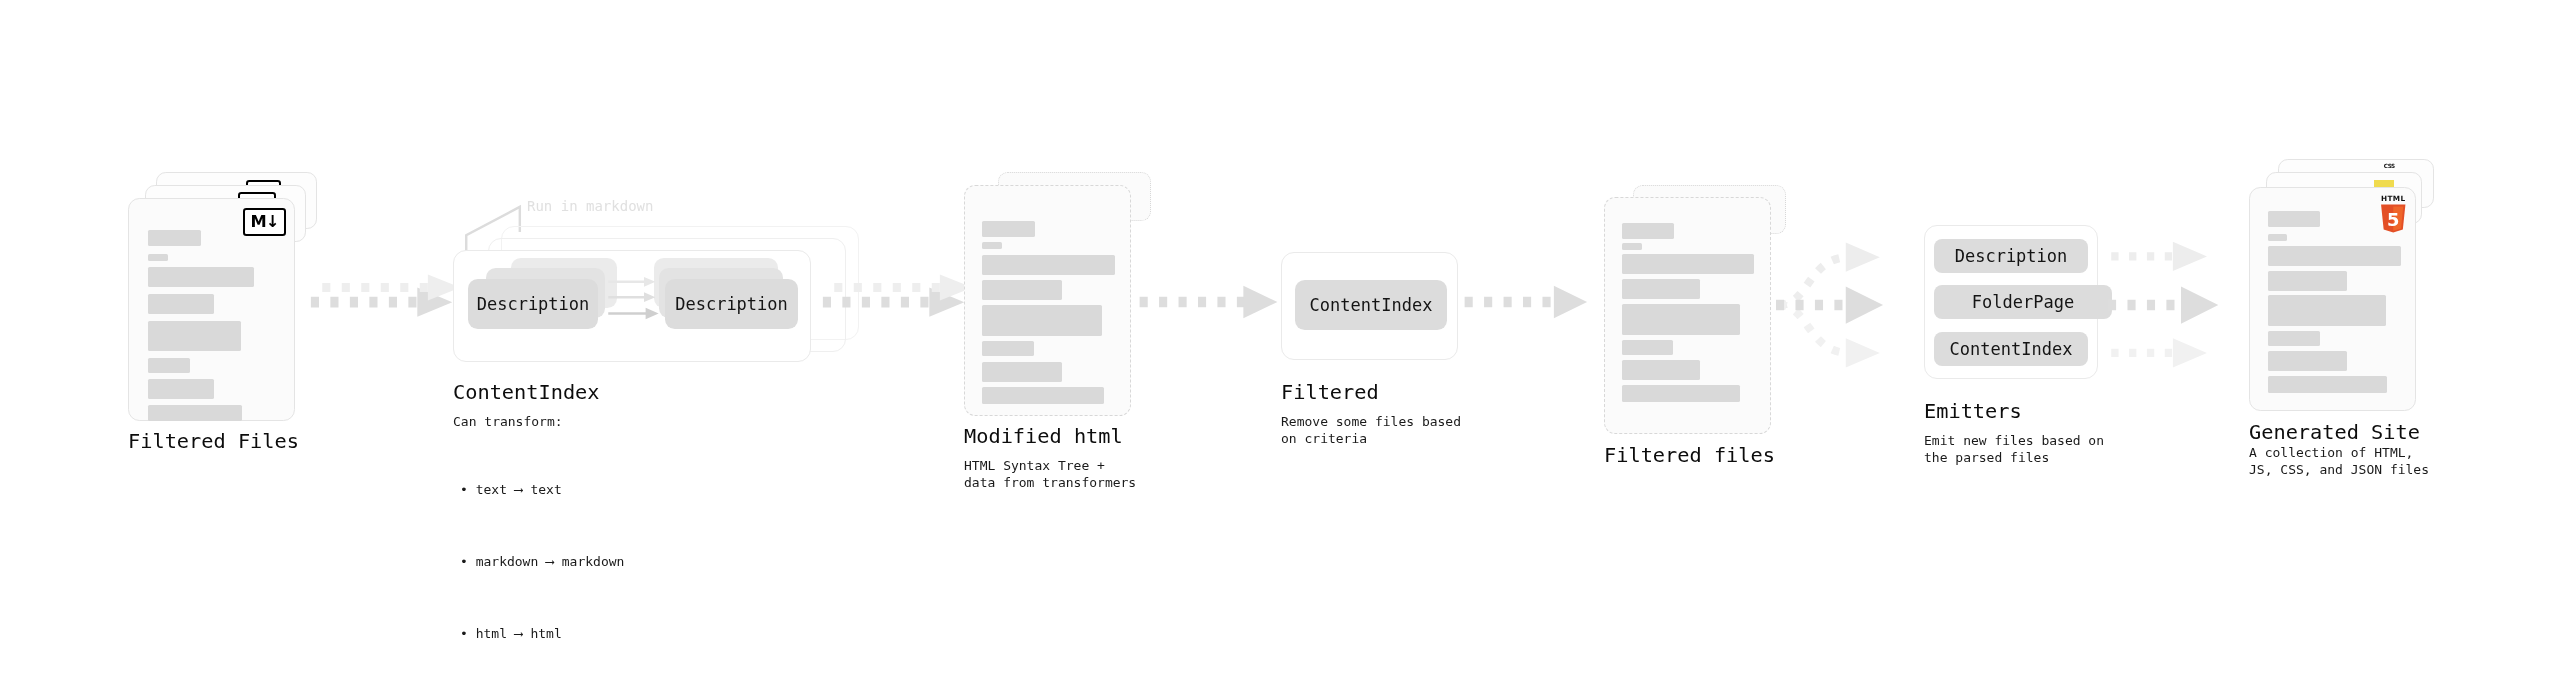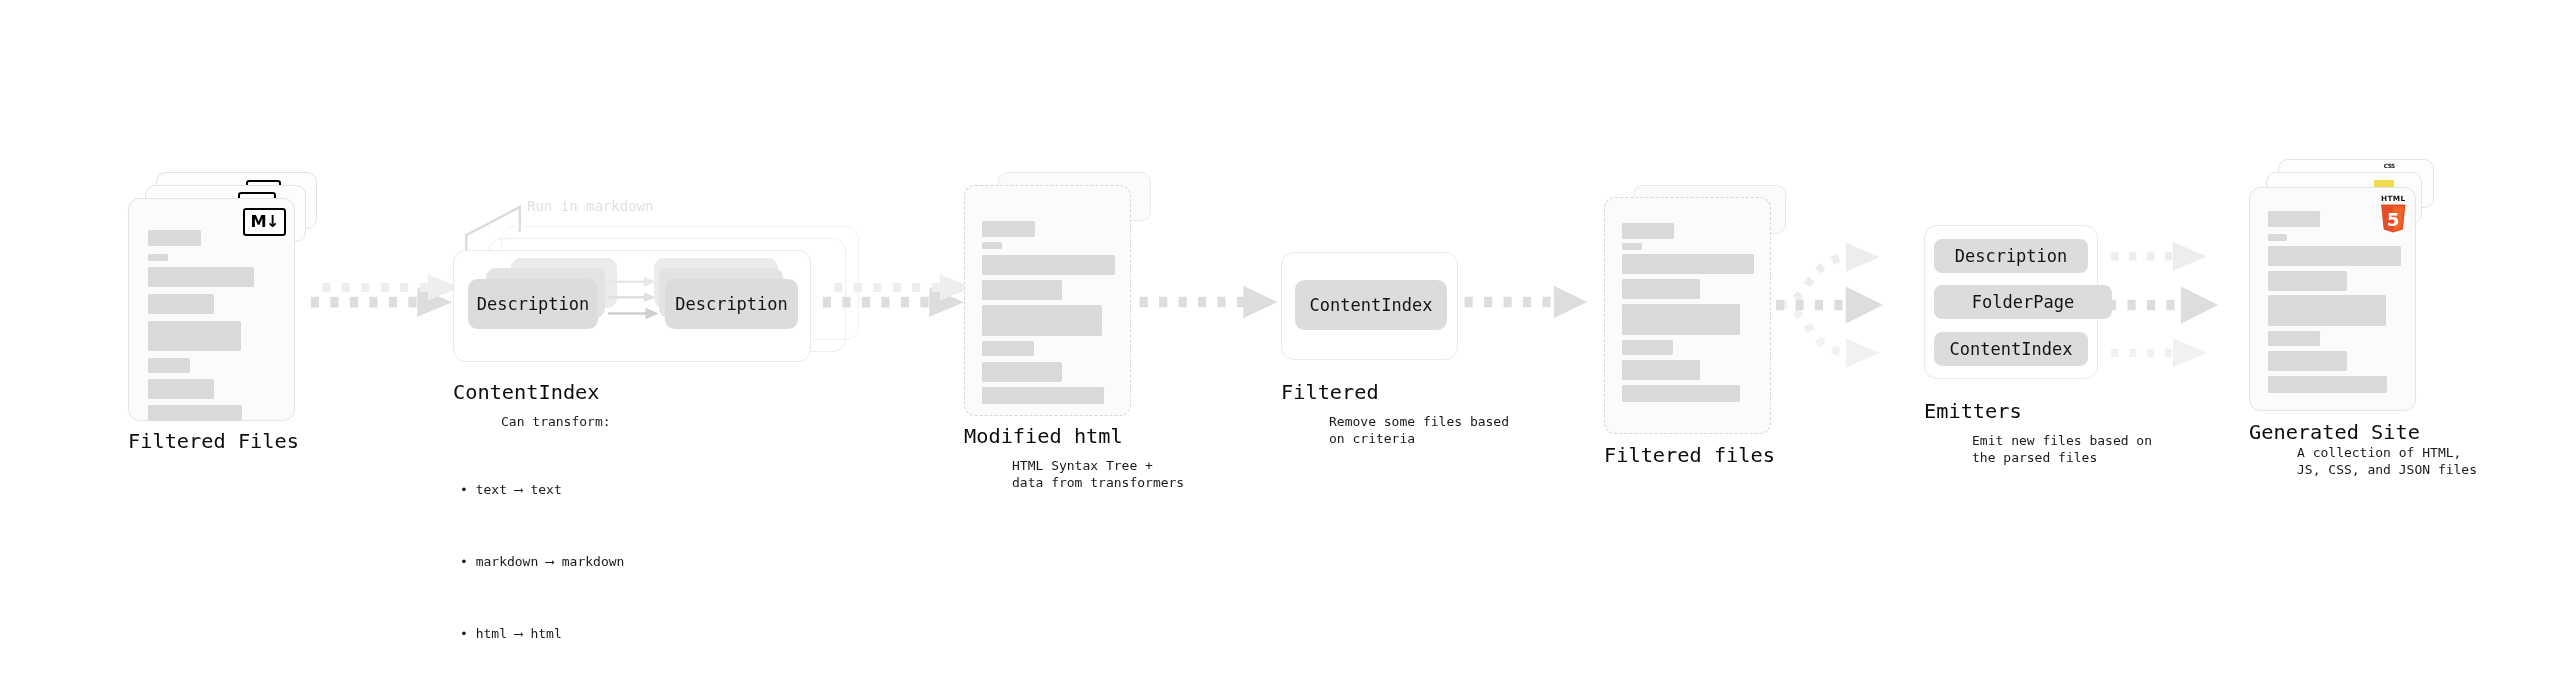--- a/index.html
+++ b/index.html
@@ -89,21 +89,20 @@
     white-space:nowrap;
     letter-spacing:0px;
   }
   .sub{
     position:absolute;
     font-family:"DejaVu Sans Mono","Liberation Mono",monospace;
     font-size:13px;
     color:#1a1a1a;
     line-height:1.32;
     white-space:pre;
-    margin-left:48px;
   }
   .runlabel{
     position:absolute;
     font-family:"DejaVu Sans Mono","Liberation Mono",monospace;
     font-size:14px;
     color:#e0e0e0;
     white-space:nowrap;
   }
   .bullets{
     position:absolute;

